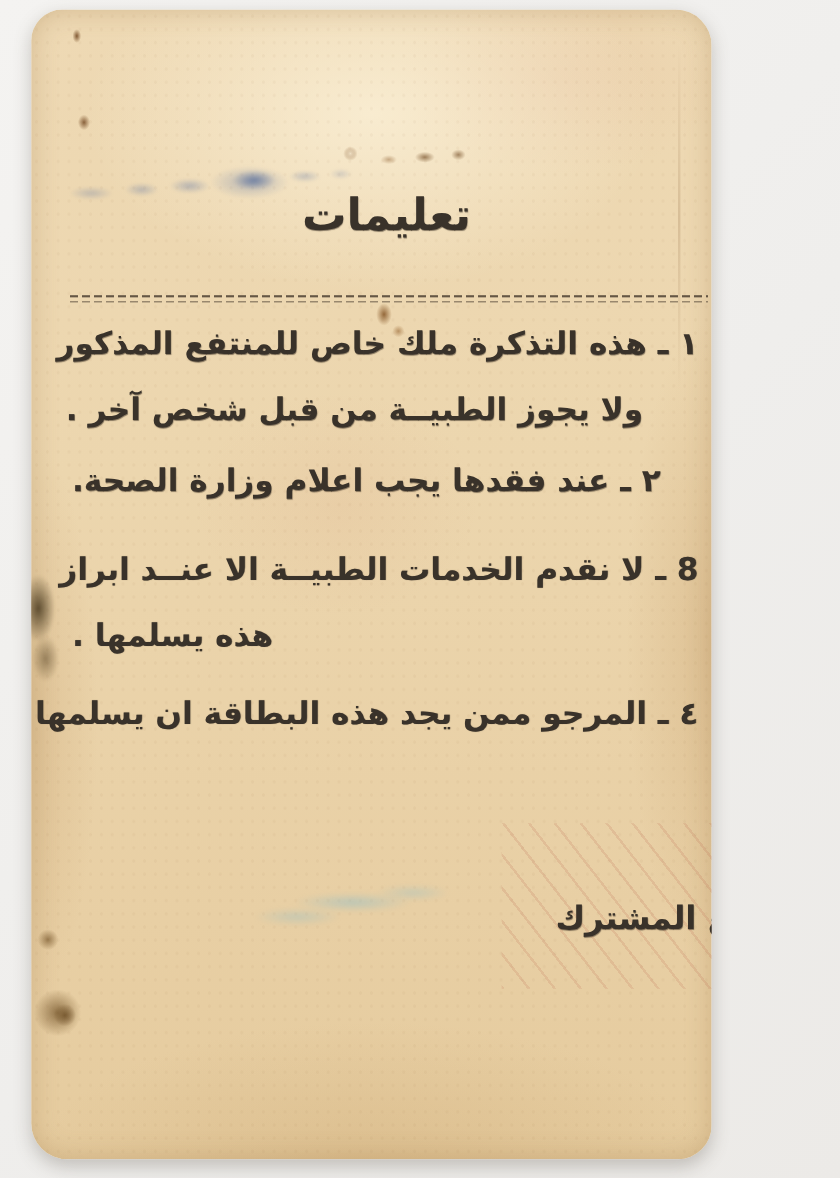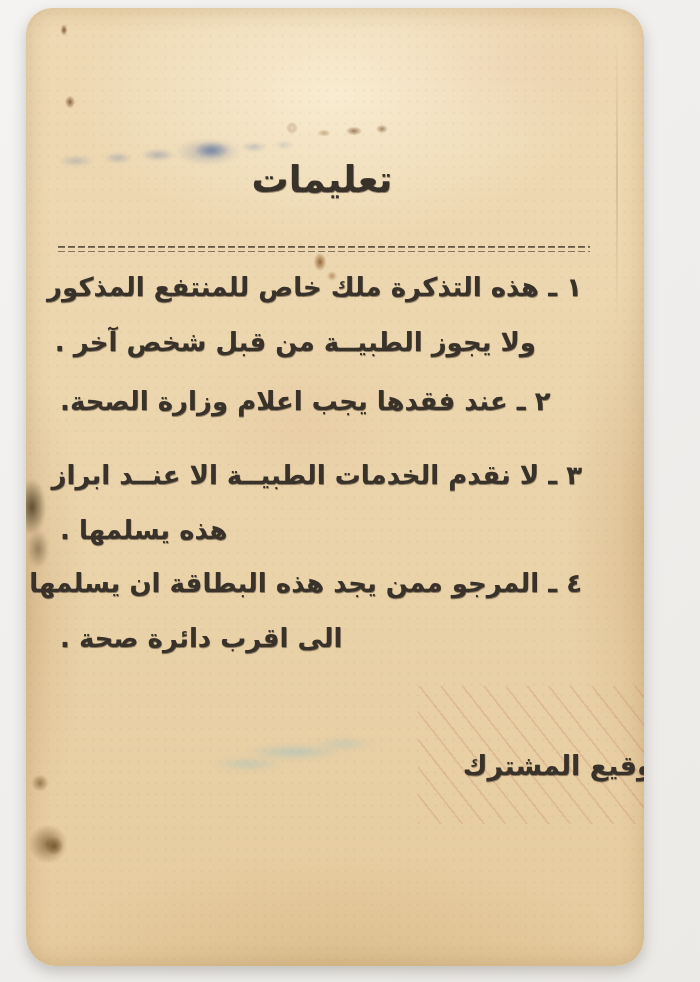--- a/index.html
+++ b/index.html
@@ -6,21 +6,21 @@
   body{
     width:700px;height:982px;
     background:#f2f1ef;
     font-family:"DejaVu Sans","Liberation Sans",sans-serif;
     overflow:hidden;
   }
   .stage{position:relative;width:700px;height:982px;
     background:linear-gradient(135deg,#f4f3f1 0%,#efeeec 55%,#eceae7 100%);}
   
   .card{
-    position:absolute;left:26px;top:8px;width:618px;height:958px;
+    position:absolute;left:26px;top:8px;width:567px;height:958px;
     border-radius:26px 30px 28px 30px;
     overflow:hidden;
     background:
       radial-gradient(rgba(140,100,55,.05) 1px, transparent 1.4px),
       radial-gradient(ellipse 60% 22% at 50% 9%, rgba(252,242,218,.75), rgba(252,242,218,0) 70%),
       radial-gradient(ellipse 35% 12% at 78% 6%, rgba(214,146,122,.12), transparent 70%),
       radial-gradient(ellipse 30% 14% at 45% 43%, rgba(200,122,92,.08), transparent 70%),
       radial-gradient(ellipse 18% 40% at 100% 55%, rgba(190,148,95,.30), transparent 70%),
       radial-gradient(ellipse 14% 35% at 0% 62%, rgba(188,146,94,.26), transparent 70%),
       radial-gradient(ellipse 70% 18% at 50% 101%, rgba(196,158,104,.30), transparent 72%),
@@ -102,21 +102,21 @@
     text-align:center;font-size:37px;font-weight:bold;letter-spacing:1px;
   }
   .rule{
     position:absolute;left:32px;top:238px;width:532px;height:7px;
     background:
       repeating-linear-gradient(90deg, rgba(62,50,38,.78) 0 7px, rgba(62,50,38,0) 7px 10px) 0 0/100% 1.8px no-repeat,
       repeating-linear-gradient(90deg, rgba(62,50,38,.60) 0 7px, rgba(62,50,38,0) 7px 10px) 0 4.5px/100% 1.4px no-repeat;
   }
   .item{position:absolute;left:34px;width:522px;direction:rtl;text-align:left;}
   .item .line{font-size:26px;font-weight:bold;line-height:55px;white-space:nowrap;}
-  .item1{top:252px;} .item2{top:366px;} .item3{top:440px;} .item4{top:548px;}
+  .item1{top:252px;} .item2{top:366px;} .item3{top:440px;} .item4{top:560px;}
   .indent-sm{padding-right:46px;}
   .indent-md{padding-right:150px;}
   .indent-lg{padding-right:176px;}
   .signature{
     position:absolute;left:36px;top:730px;width:602px;
     display:flex;direction:rtl;flex-direction:column;
   }
   .sig-label{font-size:27px;font-weight:bold;white-space:nowrap;line-height:56px;}
   .sig-line{
     flex:1;height:40px;margin-left:4px;margin-right:14px;
@@ -145,27 +145,26 @@
     <div class="item item1">
       <div class="line ink">١ ـ هذه التذكرة ملك خاص للمنتفع المذكور</div>
       <div class="line ink indent-sm">ولا يجوز الطبيــة من قبل شخص آخر .</div>
     </div>
 
     <div class="item item2">
       <div class="line ink">٢ ـ عند فقدها يجب اعلام وزارة الصحة.</div>
     </div>
 
     <div class="item item3">
-      <div class="line ink">٣ ـ لا نقدم الخدمات الطبيــة الا عنــد ابراز</div>
+      <div class="line ink">8 ـ لا نقدم الخدمات الطبيــة الا عنــد ابراز</div>
       <div class="line ink indent-md">هذه يسلمها .</div>
     </div>
 
     <div class="item item4">
       <div class="line ink">٤ ـ المرجو ممن يجد هذه البطاقة ان يسلمها</div>
-      <div class="line ink indent-lg">الى اقرب دائرة صحة .</div>
     </div>
 
     <div class="signature">
       <span class="sig-label ink">توقيع المشترك</span>
       <span class="sig-line"></span>
     </div>
 
   </div>
 </div>
 

